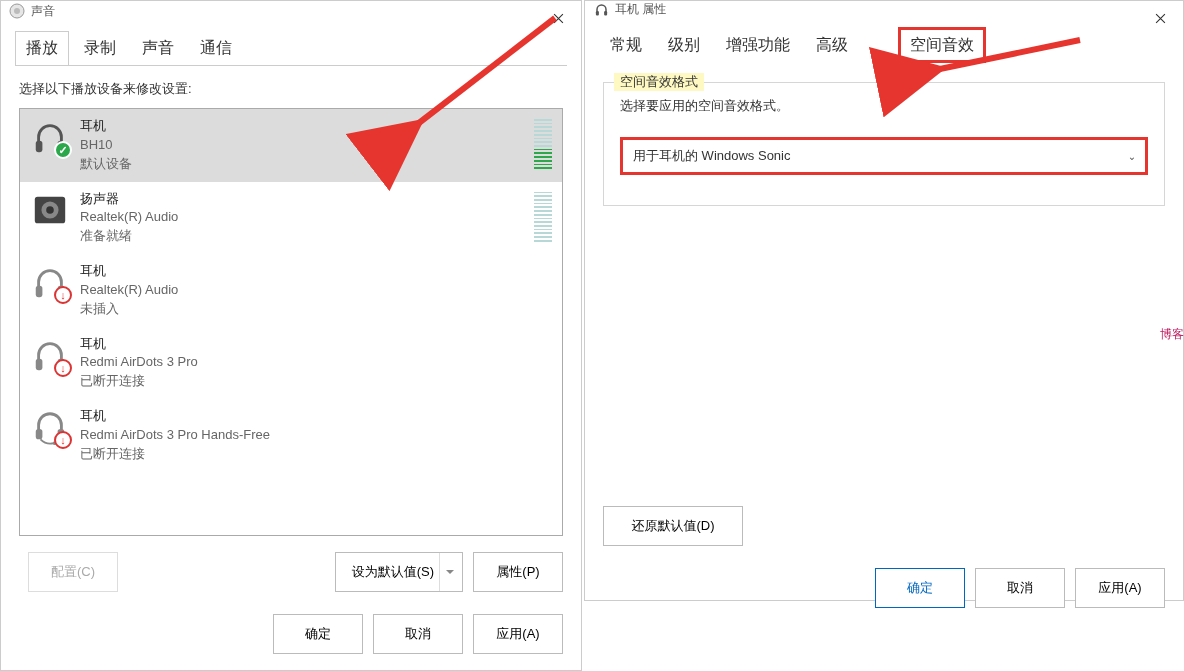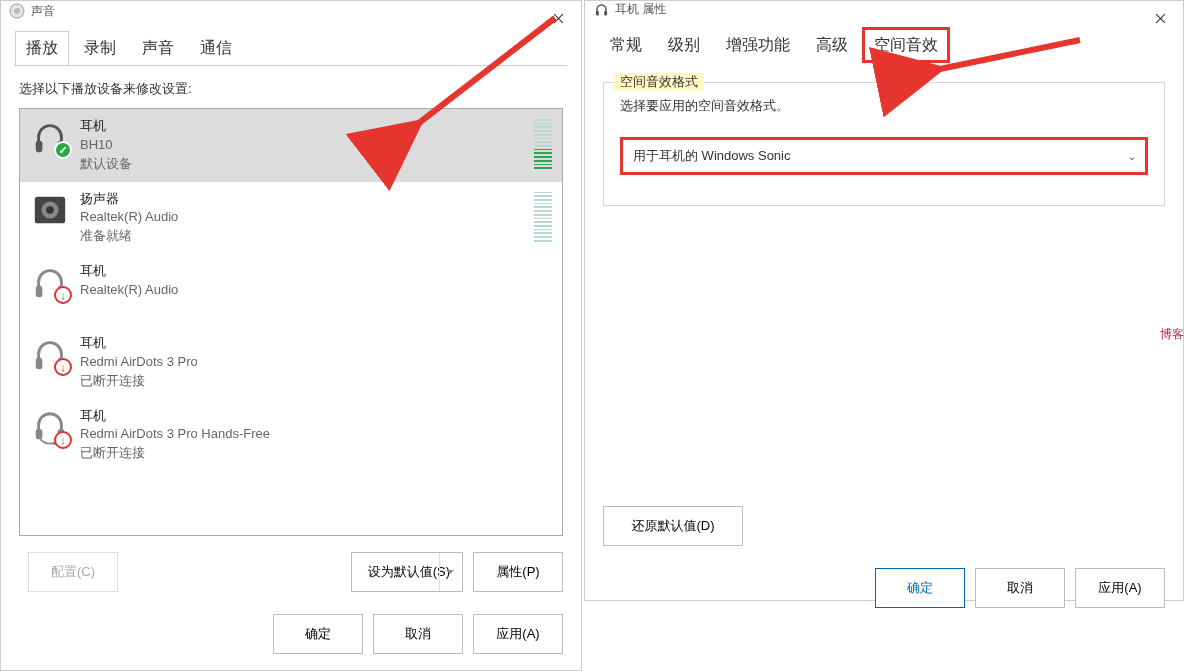--- a/index.html
+++ b/index.html
@@ -16,21 +16,21 @@
     height: 34px; display: flex; align-items: center; padding: 0 8px;
     font-size: 12px; color: #555; position: relative;
   }
   .titlebar .ti { display: inline-flex; width: 16px; height: 16px; margin-right: 6px; align-items: center; justify-content: center; }
   .close-x { position: absolute; right: 0; top: 0; width: 46px; height: 34px;
     display: flex; align-items: center; justify-content: center; font-size: 14px; color: #333; cursor: pointer; }
 
   .tabs-row { display: flex; padding: 10px 14px 0 14px; font-size: 16px; color: #333; gap: 4px; }
   .tab { padding: 6px 10px; border: 1px solid transparent; border-bottom: none; cursor: pointer; }
   .tab.active { border-color: #ccc; background: #fff; }
-  .tab.highlight { outline: 3px solid #e5352e; outline-offset: -2px; }
+  .tab.highlight { outline: 3px solid #e5352e; outline-offset: -2px; margin-left: 36px; }
   .tabs-underline { height: 1px; background: #ccc; margin: 0 14px; }
 
   .content { padding: 14px 18px 0 18px; font-size: 13px; color: #333; flex: 1; display: flex; flex-direction: column; }
   .instruct { margin-bottom: 10px; }
 
   .device-list { border: 1px solid #aaa; flex: 0 0 428px; overflow: hidden; }
   .device-item { display: flex; align-items: flex-start; padding: 8px 10px; gap: 10px; cursor: pointer; min-height: 72px; }
   .device-item.selected { background: #dcdcdc; }
   .dev-ico { width: 40px; height: 40px; position: relative; flex: 0 0 40px; display: flex; align-items: center; justify-content: center; }
   .dev-text { flex: 1; line-height: 1.45; }
@@ -40,21 +40,21 @@
   .level-bars { width: 18px; height: 50px; display: flex; flex-direction: column; gap: 2px; align-self: flex-start; margin-top: 2px; }
   .level-bars span { height: 2px; background: #b8d8d8; }
   .level-bars.active span:nth-last-child(-n+6) { background: #2ba84a; }
   .overlay-badge { position: absolute; bottom: -2px; right: -2px; width: 18px; height: 18px; border-radius: 50%; display: flex; align-items: center; justify-content: center; font-size: 11px; font-weight: bold; }
   .overlay-badge.ok { background: #2ba84a; color: #fff; border: 2px solid #fff; }
   .overlay-badge.down { background: #fff; border: 2px solid #d33; color: #d33; }
 
   .btn-row { display: flex; gap: 10px; padding: 16px 0 10px 0; align-items: center; margin-left: 9px; }
   .btn { height: 40px; padding: 0 16px; background: #fff; border: 1px solid #bbb; font-size: 13px; cursor: pointer; display: inline-flex; align-items: center; justify-content: center; min-width: 90px; }
   .btn[disabled] { color: #aaa; border-color: #ddd; cursor: default; }
-  .btn.dropdown { position: relative; padding-right: 12px; }
+  .btn.dropdown { position: relative; padding-right: 28px; }
   .btn.dropdown::after { content: ""; position: absolute; right: 4px; top: 0; bottom: 0; width: 18px; border-left: 1px solid #ddd; }
   .btn.dropdown .chev { position: absolute; right: 8px; top: 50%; margin-top: -2px; border: 4px solid transparent; border-top-color: #888; }
   .spacer { flex: 1; }
   .btn.primary { border-color: #0067c0; color: #0067c0; }
 
   .bottom-btns { display: flex; justify-content: flex-end; gap: 10px; padding: 12px 18px 16px; border-top: none; }
 
   
   .groupbox { border: 1px solid #d6d6d6; margin: 6px 0 0 0; padding: 14px 16px 30px 16px; position: relative; }
   .group-label { position: absolute; top: -10px; left: 10px; background: #fef9c3; padding: 0 6px; font-size: 13px; }
@@ -174,20 +174,21 @@
           <svg width="38" height="38" viewBox="0 0 40 40">
               <path d="M8 26 v-6 a12 12 0 0 1 24 0 v6" fill="none" stroke="#888" stroke-width="3"></path>
               <rect x="5" y="24" width="7" height="12" rx="3" fill="#888"></rect>
               <rect x="28" y="24" width="7" height="12" rx="3" fill="#888"></rect>
             </svg>
           <div class="overlay-badge down">↓</div>
         </div>
         <div class="dev-text">
           <div class="dev-title">耳机</div>
           <div class="dev-sub">Realtek(R) Audio</div>
+          <div class="dev-status">未插入</div>
         </div>
       </div>
 
       <div class="device-item">
         <div class="dev-ico">
           <svg width="38" height="38" viewBox="0 0 40 40">
               <path d="M8 26 v-6 a12 12 0 0 1 24 0 v6" fill="none" stroke="#888" stroke-width="3"></path>
               <rect x="5" y="24" width="7" height="12" rx="3" fill="#888"></rect>
               <rect x="28" y="24" width="7" height="12" rx="3" fill="#888"></rect>
             </svg>

